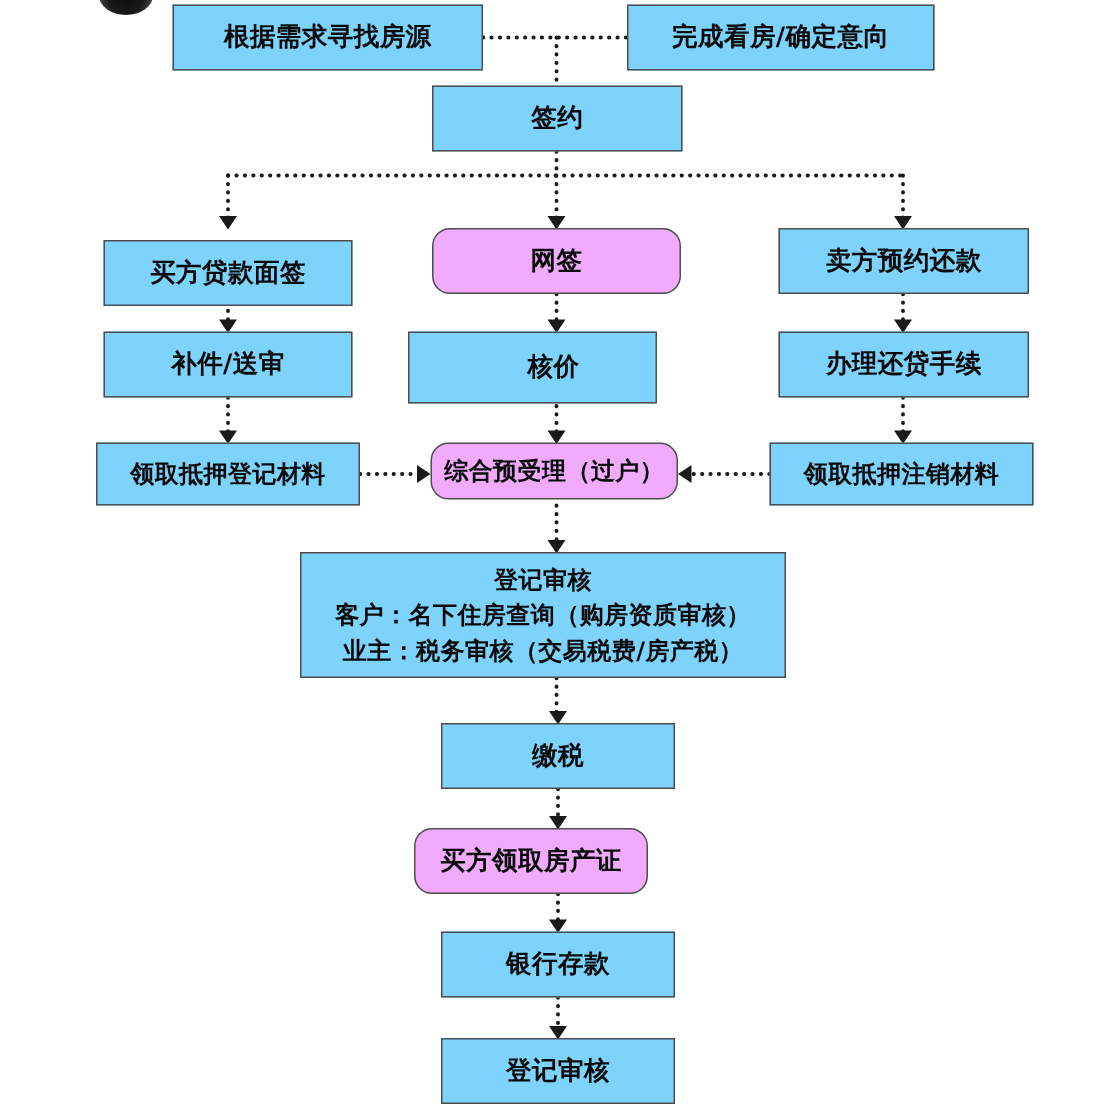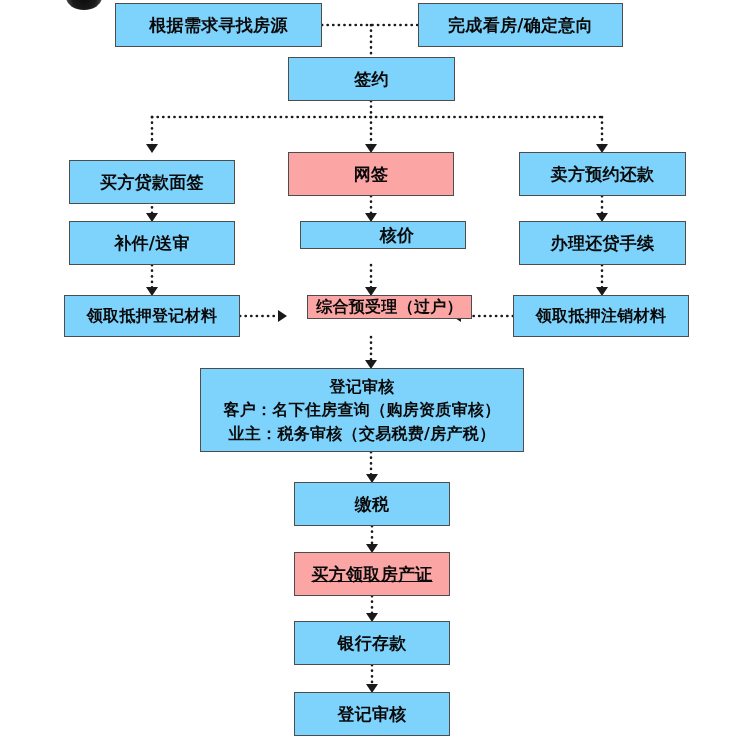--- a/index.html
+++ b/index.html
@@ -27,21 +27,22 @@
     justify-content: center;
     text-align: center;
     color: #0a0a0a;
     font-size: 17px;
     font-weight: bold;
     line-height: 1.35;
     letter-spacing: 0.3px;
     box-shadow: 0 0 0 0 transparent;
   }
   .node.highlight {
-    background: #fca5a5;
+    background: #f0abfc;
+    border-radius: 12px;
   }
   .node.multiline {
     flex-direction: column;
     font-size: 16px;
     line-height: 1.45;
   }
   .node .ln {
     display: block;
     white-space: nowrap;
   }
@@ -136,37 +137,37 @@
   <div class="node" style="left:288px; top:57px; width:167px; height:44px;">签约</div>
 
   <div class="node" style="left:69px; top:160px; width:166px; height:44px;">买方贷款面签</div>
 
   <div class="node highlight" style="left:288px; top:152px; width:166px; height:44px;">网签</div>
 
   <div class="node" style="left:519px; top:152px; width:167px; height:44px;">卖方预约还款</div>
 
   <div class="node" style="left:69px; top:221px; width:166px; height:44px;">补件/送审</div>
 
-  <div class="node" style="left:300px; top:221px; width:166px; height:28px;padding-left:28px;">核价</div>
+  <div class="node" style="left:272px; top:221px; width:166px; height:48px;padding-left:28px;">核价</div>
 
   <div class="node" style="left:519px; top:221px; width:167px; height:44px;">办理还贷手续</div>
 
   <div class="node" style="left:64px; top:295px; width:176px; height:42px; font-size:16px;">领取抵押登记材料</div>
 
-  <div class="node highlight" style="left:287px; top:295px; width:165px; height:24px; font-size:16px;margin-left:20px;">综合预受理（过户）</div>
+  <div class="node highlight" style="left:287px; top:295px; width:165px; height:38px; font-size:16px;">综合预受理（过户）</div>
 
   <div class="node" style="left:513px; top:295px; width:176px; height:42px; font-size:16px;">领取抵押注销材料</div>
 
   <div class="node multiline" style="left:200px; top:368px; width:324px; height:84px;">
     <span class="ln">登记审核</span>
     <span class="ln">客户：名下住房查询（购房资质审核）</span>
     <span class="ln">业主：税务审核（交易税费/房产税）</span>
   </div>
 
   <div class="node" style="left:294px; top:482px; width:156px; height:44px;">缴税</div>
 
-  <div class="node highlight" style="left:294px; top:552px; width:156px; height:44px;text-decoration:underline;">买方领取房产证</div>
+  <div class="node highlight" style="left:276px; top:552px; width:156px; height:44px;">买方领取房产证</div>
 
   <div class="node" style="left:294px; top:621px; width:156px; height:44px;">银行存款</div>
 
   <div class="node" style="left:294px; top:692px; width:156px; height:44px;">登记审核</div>
 
 </div>
 
 </body></html>

